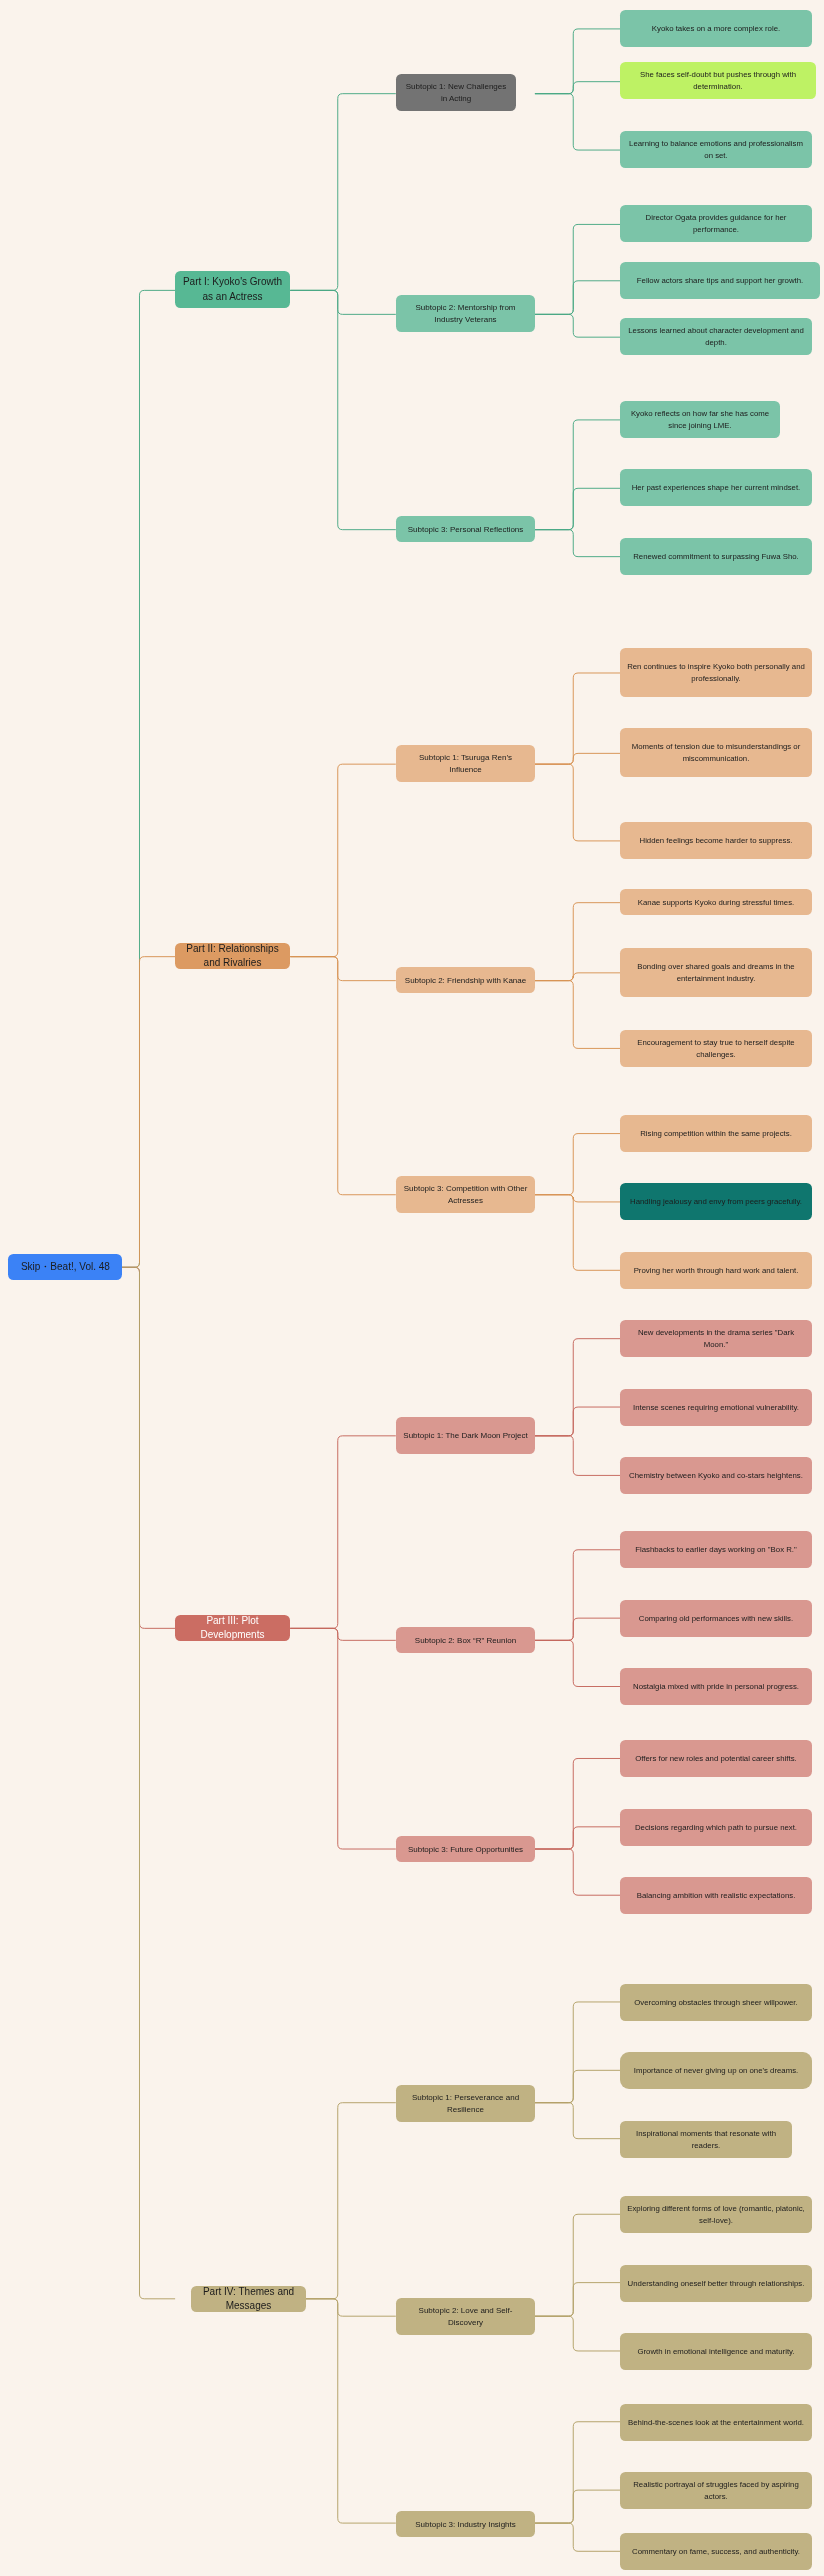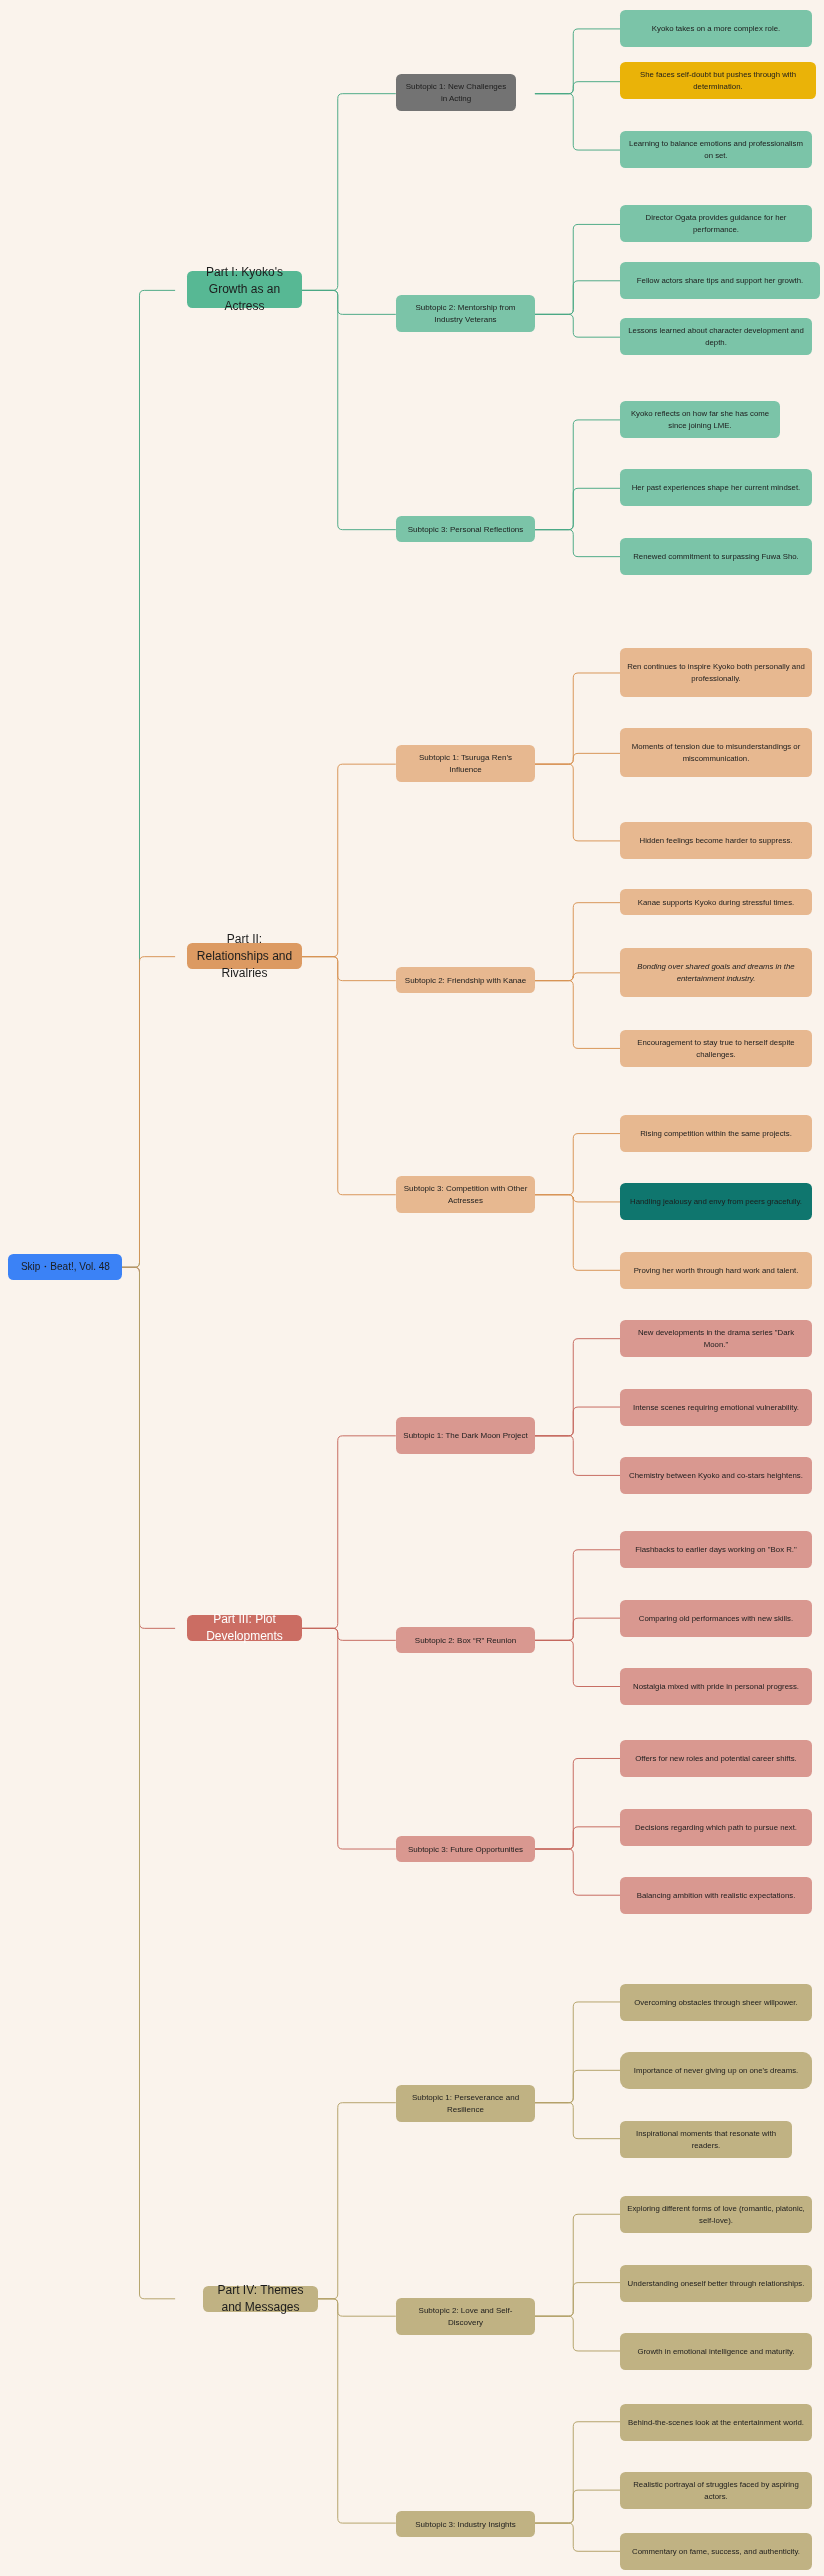--- a/index.html
+++ b/index.html
@@ -36,22 +36,21 @@
     justify-content: center;
     text-align: center;
     line-height: 1.42;
     color: #1c1c1c;
     padding: 4.2px 6px;
   }
   .node.root {
     font-size: 10px;
   }
   .node.part {
-    font-size: 12px;
-    margin-left: 12px;
+    font-size: 10px;
   }
   .node.sub {
     font-size: 8px;
   }
   .node.leaf {
     font-size: 7.8px;
   }
   .node.light-text { color: #ffffff; }
 </style>
 </head>
@@ -110,38 +109,38 @@
       <path d="M 484 3832 L 555.2 3832 Q 563.2 3832 563.2 3840 L 563.2 4198 Q 563.2 4206 571.2 4206 L 660 4206" fill="none" stroke="#b3a168" stroke-width="1.6"></path>
       <path d="M 892 4206 L 947.9 4206 Q 955.9 4206 955.9 4198 L 955.9 4045 Q 955.9 4037 963.9 4037 L 1034 4037" fill="none" stroke="#b3a168" stroke-width="1.6"></path>
       <path d="M 892 4206 L 947.9 4206 Q 955.9 4206 955.9 4198 L 955.9 4159 Q 955.9 4151 963.9 4151 L 1034 4151" fill="none" stroke="#b3a168" stroke-width="1.6"></path>
       <path d="M 892 4206 L 947.9 4206 Q 955.9 4206 955.9 4214 L 955.9 4245 Q 955.9 4253 963.9 4253 L 1034 4253" fill="none" stroke="#b3a168" stroke-width="1.6"></path>
     </svg>
   <div id="node-layer">
       <div class="node root" style="left: 8.4px; top: 1254px; width: 114px; height: 26.4px; background: #3b82f6;">Skip・Beat!, Vol. 48</div>
       <div class="node part" style="left: 175px; top: 271px; width: 115px; height: 37px; background: rgb(87, 184, 148);">Part I: Kyoko's Growth as an Actress</div>
       <div class="node sub" style="left: 396px; top: 74px; width: 120px; height: 37px; background: #737373;">Subtopic 1: New Challenges in Acting</div>
       <div class="node leaf" style="left: 620px; top: 9.6px; width: 192px; height: 37px; background: rgb(123, 196, 168);">Kyoko takes on a more complex role.</div>
-      <div class="node leaf" style="left: 620px; top: 62px; width: 196px; height: 37px; background: #eab308;">She faces self-doubt but pushes through with determination.</div>
+      <div class="node leaf" style="left: 620px; top: 62px; width: 196px; height: 37px; background: #bef264;">She faces self-doubt but pushes through with determination.</div>
       <div class="node leaf" style="left: 620px; top: 131px; width: 192px; height: 37px; background: rgb(123, 196, 168);">Learning to balance emotions and professionalism on set.</div>
       <div class="node sub" style="left: 396px; top: 295px; width: 139px; height: 37px; background: rgb(123, 196, 168);">Subtopic 2: Mentorship from Industry Veterans</div>
       <div class="node leaf" style="left: 620px; top: 205px; width: 192px; height: 37px; background: rgb(123, 196, 168);">Director Ogata provides guidance for her performance.</div>
       <div class="node leaf" style="left: 620px; top: 262px; width: 200px; height: 37px; background: rgb(123, 196, 168);">Fellow actors share tips and support her growth.</div>
       <div class="node leaf" style="left: 620px; top: 318px; width: 192px; height: 37px; background: rgb(123, 196, 168);">Lessons learned about character development and depth.</div>
       <div class="node sub" style="left: 396px; top: 516px; width: 139px; height: 26.4px; background: rgb(123, 196, 168);">Subtopic 3: Personal Reflections</div>
       <div class="node leaf" style="left: 620px; top: 401px; width: 160px; height: 37px; background: rgb(123, 196, 168);">Kyoko reflects on how far she has come since joining LME.</div>
       <div class="node leaf" style="left: 620px; top: 469px; width: 192px; height: 37px; background: rgb(123, 196, 168);">Her past experiences shape her current mindset.</div>
       <div class="node leaf" style="left: 620px; top: 538px; width: 192px; height: 37px; background: rgb(123, 196, 168);">Renewed commitment to surpassing Fuwa Sho.</div>
       <div class="node part" style="left: 175px; top: 943px; width: 115px; height: 26.4px; background: rgb(220, 154, 98);">Part II: Relationships and Rivalries</div>
       <div class="node sub" style="left: 396px; top: 745px; width: 139px; height: 37px; background: rgb(231, 184, 144);">Subtopic 1: Tsuruga Ren’s Influence</div>
       <div class="node leaf" style="left: 620px; top: 648px; width: 192px; height: 49px; background: rgb(231, 184, 144);">Ren continues to inspire Kyoko both personally and professionally.</div>
       <div class="node leaf" style="left: 620px; top: 728px; width: 192px; height: 49px; background: rgb(231, 184, 144);">Moments of tension due to misunderstandings or miscommunication.</div>
       <div class="node leaf" style="left: 620px; top: 822px; width: 192px; height: 37px; background: rgb(231, 184, 144);">Hidden feelings become harder to suppress.</div>
       <div class="node sub" style="left: 396px; top: 967px; width: 139px; height: 26.4px; background: rgb(231, 184, 144);">Subtopic 2: Friendship with Kanae</div>
       <div class="node leaf" style="left: 620px; top: 889px; width: 192px; height: 26.4px; background: rgb(231, 184, 144);">Kanae supports Kyoko during stressful times.</div>
-      <div class="node leaf" style="left: 620px; top: 948px; width: 192px; height: 49px; background: rgb(231, 184, 144); font-style: italic;">Bonding over shared goals and dreams in the entertainment industry.</div>
+      <div class="node leaf" style="left: 620px; top: 948px; width: 192px; height: 49px; background: rgb(231, 184, 144);">Bonding over shared goals and dreams in the entertainment industry.</div>
       <div class="node leaf" style="left: 620px; top: 1030px; width: 192px; height: 37px; background: rgb(231, 184, 144);">Encouragement to stay true to herself despite challenges.</div>
       <div class="node sub" style="left: 396px; top: 1176px; width: 139px; height: 37px; background: rgb(231, 184, 144);">Subtopic 3: Competition with Other Actresses</div>
       <div class="node leaf" style="left: 620px; top: 1115px; width: 192px; height: 37px; background: rgb(231, 184, 144);">Rising competition within the same projects.</div>
       <div class="node leaf" style="left: 620px; top: 1183px; width: 192px; height: 37px; background: #0f766e;">Handling jealousy and envy from peers gracefully.</div>
       <div class="node leaf" style="left: 620px; top: 1252px; width: 192px; height: 37px; background: rgb(231, 184, 144);">Proving her worth through hard work and talent.</div>
       <div class="node part light-text" style="left: 175px; top: 1615px; width: 115px; height: 26.4px; background: rgb(203, 109, 99);">Part III: Plot Developments</div>
       <div class="node sub" style="left: 396px; top: 1417px; width: 139px; height: 37px; background: rgb(217, 152, 144);">Subtopic 1: The Dark Moon Project</div>
       <div class="node leaf" style="left: 620px; top: 1320px; width: 192px; height: 37px; background: rgb(217, 152, 144);">New developments in the drama series "Dark Moon."</div>
       <div class="node leaf" style="left: 620px; top: 1389px; width: 192px; height: 37px; background: rgb(217, 152, 144);">Intense scenes requiring emotional vulnerability.</div>
       <div class="node leaf" style="left: 620px; top: 1457px; width: 192px; height: 37px; background: rgb(217, 152, 144);">Chemistry between Kyoko and co-stars heightens.</div>

